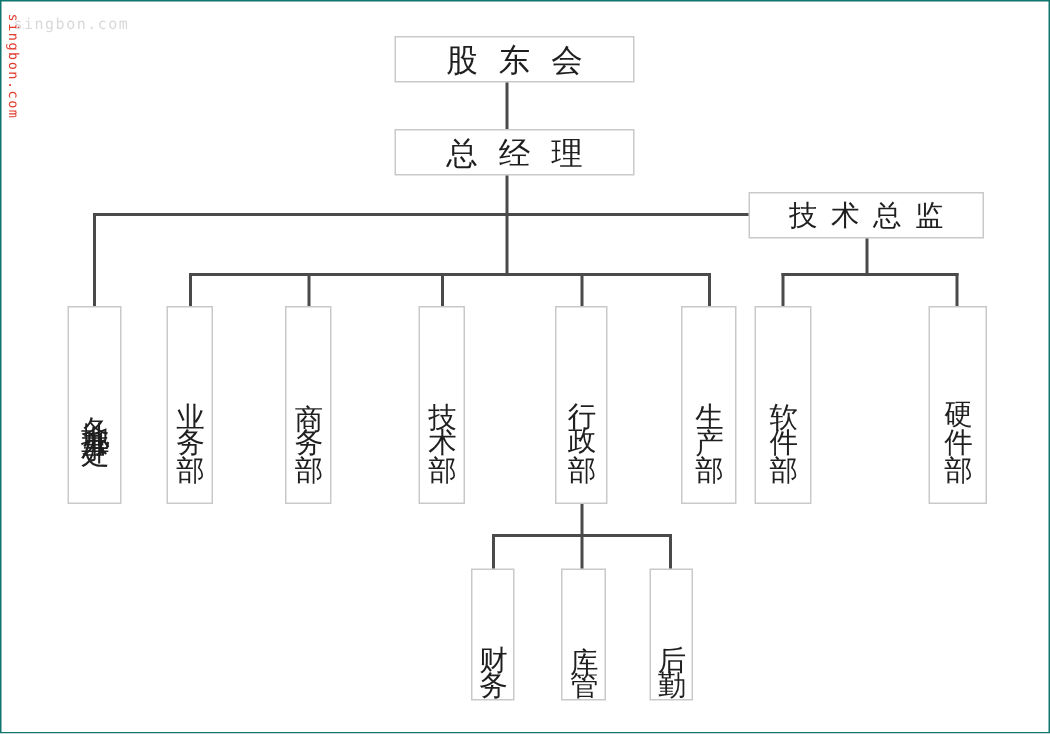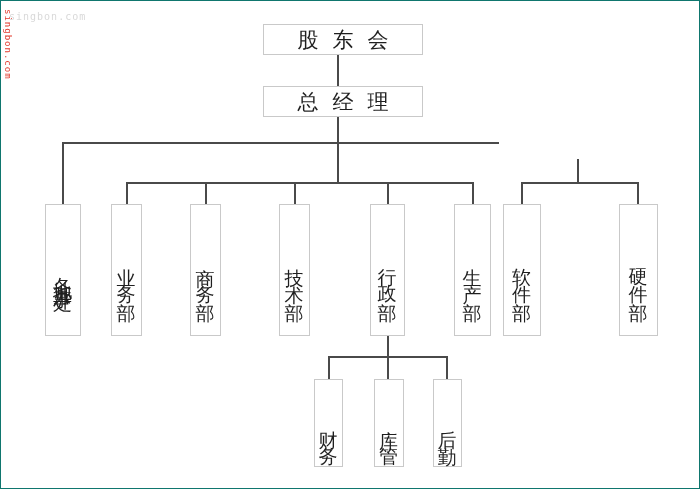--- a/index.html
+++ b/index.html
@@ -56,20 +56,23 @@
 
   <div class="wm-gray">singbon.com</div>
   <div class="wm-red">singbon.com</div>
 
   <div class="node" style="left:262px;top:23px;width:160px;height:31px;">
     <span class="h-label">股东会</span>
   </div>
   <div class="node" style="left:262px;top:85px;width:160px;height:31px;">
     <span class="h-label">总经理</span>
   </div>
+  <div class="node" style="left:498px;top:127px;width:157px;height:31px;">
+    <span class="td-label">技术总监</span>
+  </div>
 
   <div class="node" style="left:44px;top:203px;width:36px;height:132px;">
     <span class="v-label v5">各地办事处</span>
   </div>
   <div class="node" style="left:110px;top:203px;width:31px;height:132px;">
     <span class="v-label v3">业务部</span>
   </div>
   <div class="node" style="left:189px;top:203px;width:31px;height:132px;">
     <span class="v-label v3">商务部</span>
   </div>

